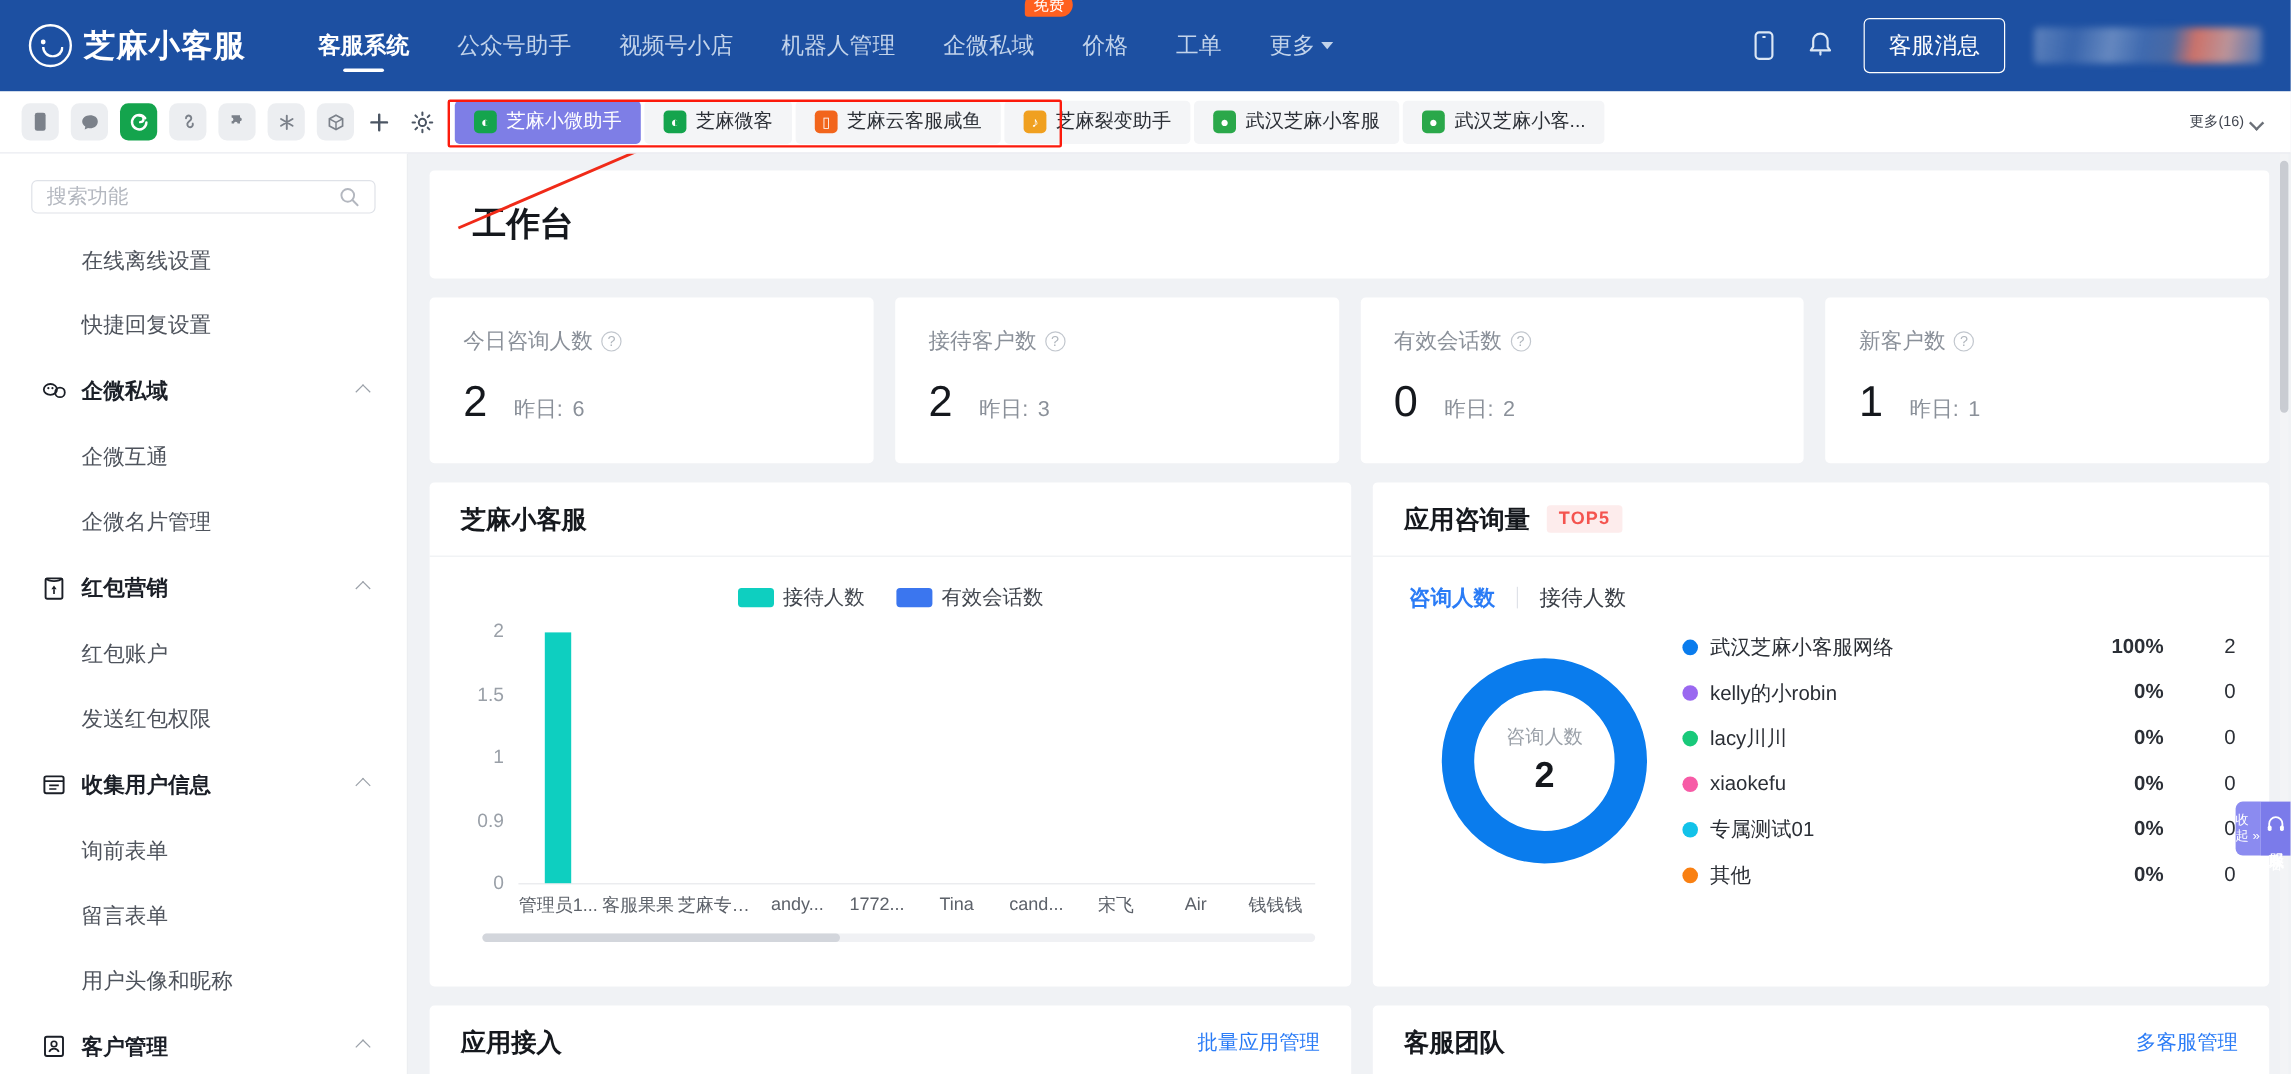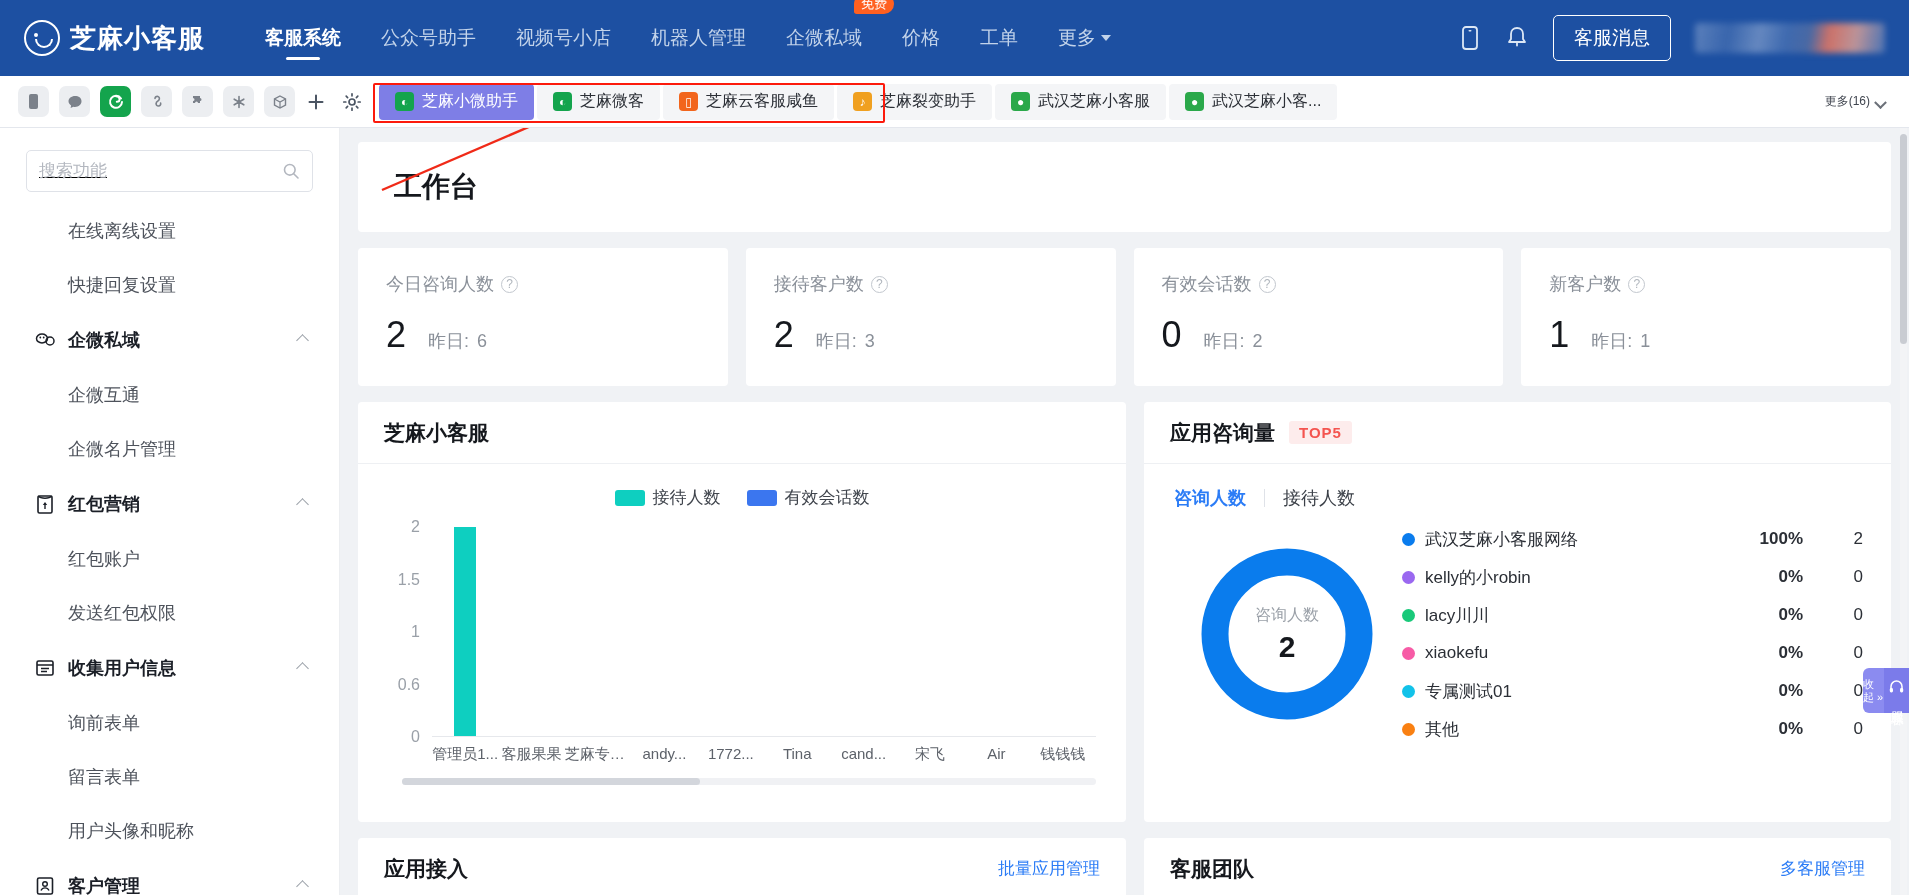--- a/index.html
+++ b/index.html
@@ -120,23 +120,23 @@
 
   
   .body-row { display: flex; height: calc(895px - 76px - 52px); }
 
   
   .sidebar {
     width: 340px; background: #ffffff; flex: none;
     border-right: 1px solid #eceef1; padding-top: 14px; overflow: hidden;
   }
   .search-box {
-    margin: 8px 26px 12px 26px; height: 42px;
+    margin: 8px 26px 12px 26px; height: 28px;
     border: 1px solid #dfe2e8; border-radius: 5px;
-    display: flex; align-items: center; padding: 0 12px; text-decoration: underline;
+    display: flex; align-items: center; padding: 0 12px;
   }
   .search-box input {
     border: none; outline: none; flex: 1; font-size: 17px; color: #333;
     font-family: "Liberation Sans", sans-serif; background: transparent;
   }
   .search-box input::placeholder { color: #b3b7bf; }
   .sb-item {
     height: 54px; display: flex; align-items: center;
     padding-left: 68px; font-size: 18px; color: #4e535c; cursor: pointer;
   }
@@ -568,21 +568,21 @@
           </div>
           <div class="legend-item">
             <span class="legend-sw" style="background:#3b76ef;"></span>
             <span>有效会话数</span>
           </div>
         </div>
 
         <div class="plot">
           <div class="y-axis">
             <span class="y-tick" style="top:100%;">0</span>
-            <span class="y-tick" style="top:75%;">0.6</span>
+            <span class="y-tick" style="top:75%;">0.9</span>
             <span class="y-tick" style="top:50%;">1</span>
             <span class="y-tick" style="top:25%;">1.5</span>
             <span class="y-tick" style="top:0%;">2</span>
           </div>
           <div class="bars">
             <div class="bar-slot">
                 <div class="bar" style="height:100%; background:#0ecfc0;"></div>
               </div>
             <div class="bar-slot"></div>
             <div class="bar-slot"></div>

